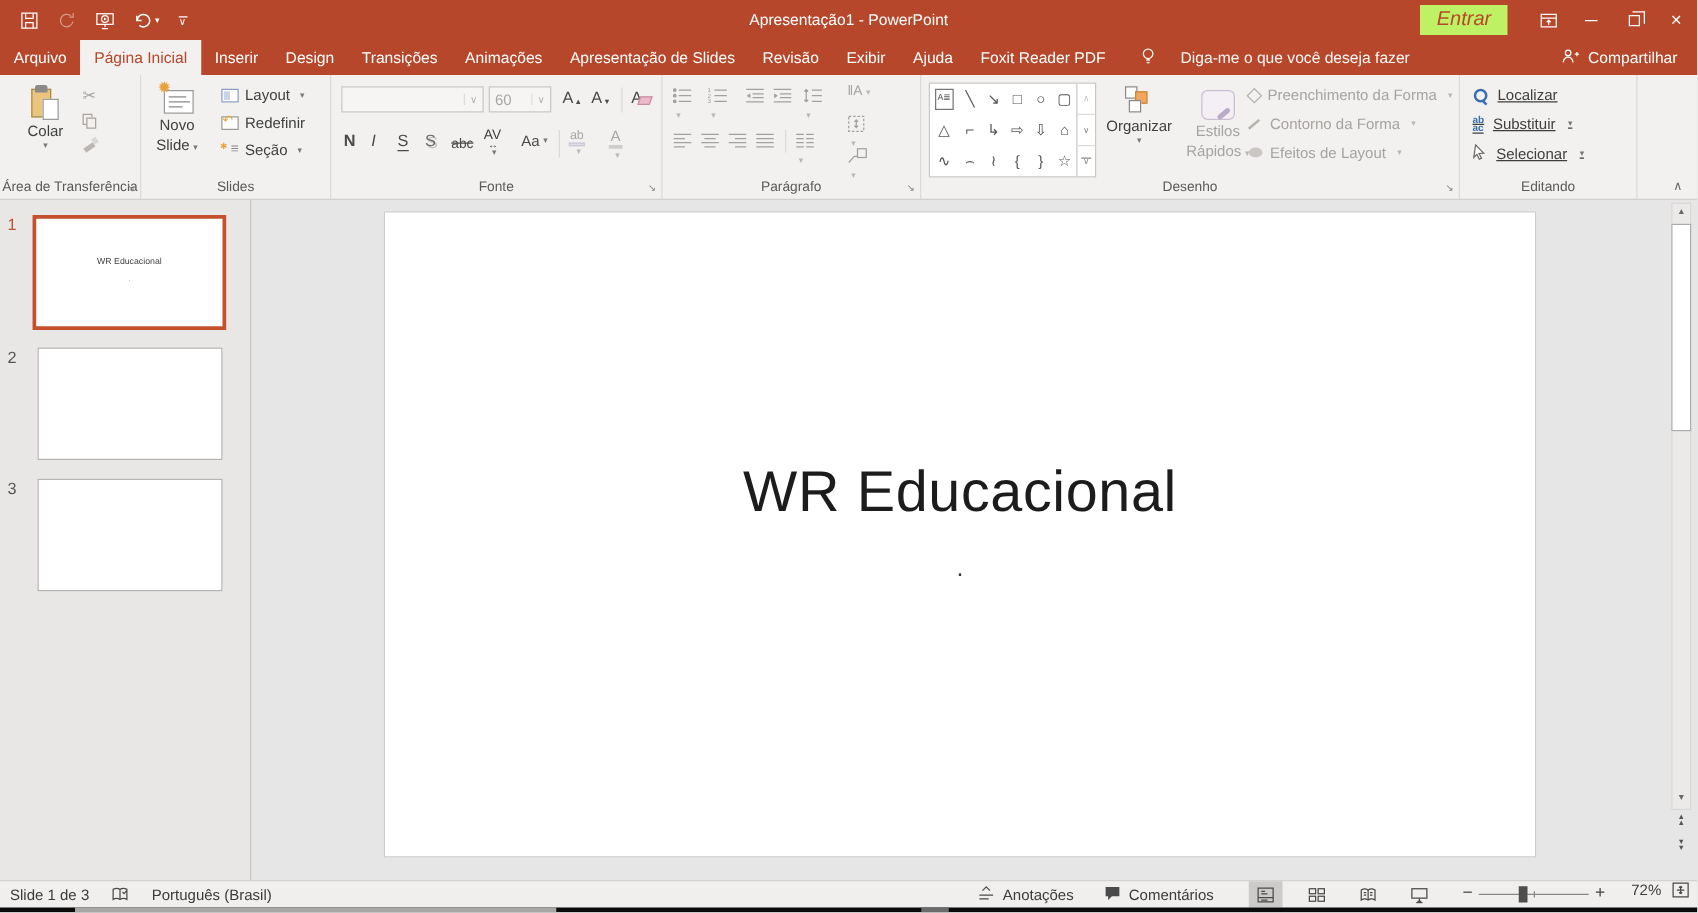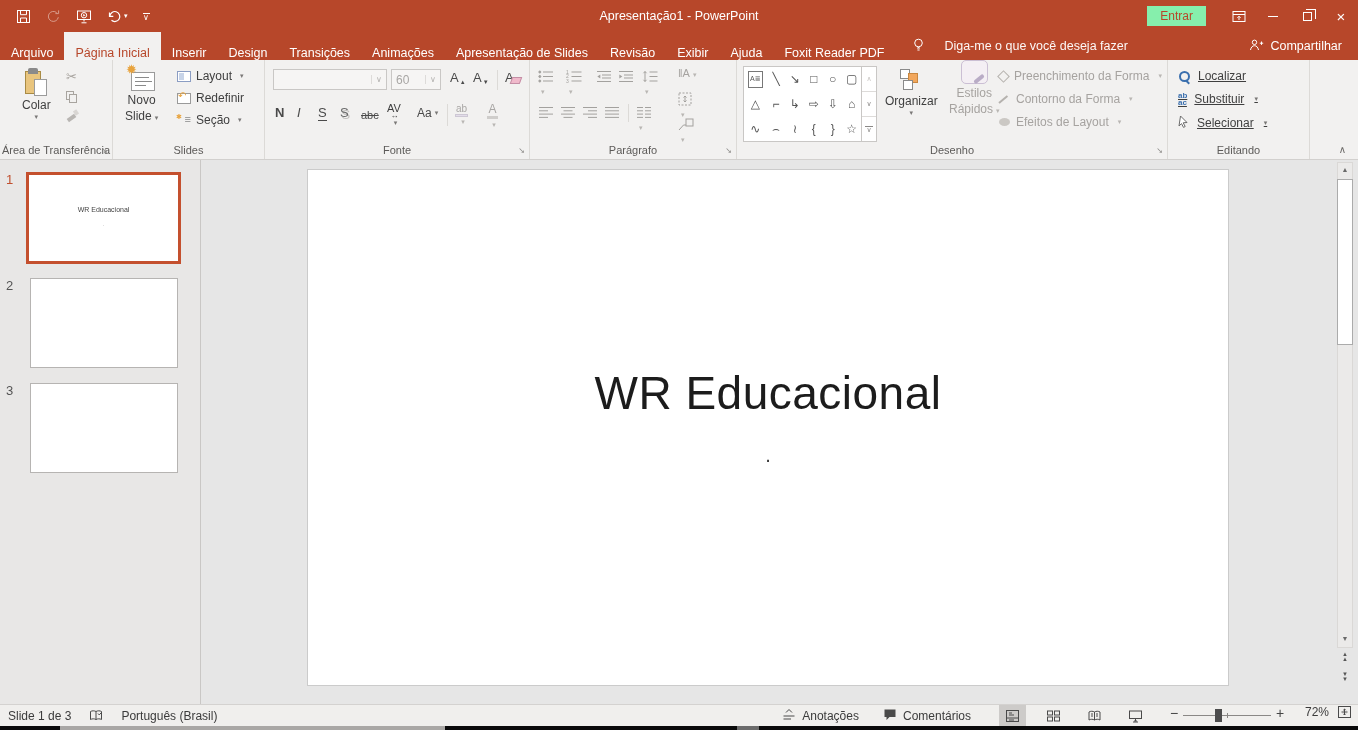--- a/index.html
+++ b/index.html
@@ -9,30 +9,30 @@
 
   
   .titlebar{position:absolute;top:0;left:0;right:0;height:32px;background:#B7472A;display:flex;align-items:center;color:#fff;}
   .qat{display:flex;align-items:center;gap:15px;padding-left:16px;z-index:2;}
   .qat .qbtn{display:flex;align-items:center;}
   .dim{opacity:.45;}
   .qat-caret{display:inline-block;text-align:center;font-size:8px;line-height:5px;color:#fff;}
   .qat-caret .bar{display:block;width:7px;border-top:1px solid #fff;margin:0 auto 1px;}
   .win-title{position:absolute;left:0;right:0;top:0;height:32px;display:flex;align-items:center;justify-content:center;font-size:12.5px;color:#fff;pointer-events:none;}
   .win-right{margin-left:auto;display:flex;align-items:center;z-index:2;}
-  .entrar{background:#86efac;color:#B7472A;font-size:12px;padding:3px 13px;margin-right:16px;cursor:default;}
+  .entrar{background:#bef264;color:#B7472A;font-size:16px;padding:3px 13px;margin-right:16px;cursor:default;font-style:italic;}
   .winbtn{width:34px;height:32px;display:flex;align-items:center;justify-content:center;}
   .min-glyph{display:inline-block;width:10px;border-top:1px solid #fff;}
   .restore-glyph{position:relative;width:9px;height:9px;border:1px solid #fff;}
   .restore-glyph::before{content:"";position:absolute;left:2px;top:-4px;width:9px;height:9px;border:1px solid #fff;border-left:none;border-bottom:none;}
   .close-glyph{font-size:15px;line-height:15px;color:#fff;}
 
   
   .tabrow{position:absolute;top:32px;left:0;right:0;height:28px;background:#B7472A;display:flex;align-items:stretch;color:#fff;font-size:12.5px;}
-  .tab{display:flex;align-items:flex-end;padding:0 11px;white-space:nowrap;}
+  .tab{display:flex;align-items:center;padding:0 11px;white-space:nowrap;}
   .tab.active{background:#F2F1F0;color:#B7472A;}
   .tellme{display:flex;align-items:center;gap:18px;margin-left:16px;color:rgba(255,255,255,.96);white-space:nowrap;}
   .share{margin-left:auto;display:flex;align-items:center;gap:6px;margin-right:16px;white-space:nowrap;}
 
   
   .ribbon{position:absolute;top:60px;left:0;right:0;height:100px;background:#F2F1F0;border-bottom:1px solid #D2D0CE;display:flex;font-size:12px;color:#3F3F3F;}
   .group{position:relative;height:100%;border-right:1px solid #DCDAD7;flex:none;}
   .gname{position:absolute;bottom:3px;left:0;right:0;text-align:center;font-size:11px;color:#5C5A58;}
   .launcher{position:absolute;bottom:4px;right:4px;font-size:8px;color:#8A8886;line-height:8px;}
   .abs{position:absolute;}
@@ -494,21 +494,21 @@
       </div>
       <div class="abs bigbtn" style="left:148px;top:8px">
         <span class="arrange-ic">
           <span class="sq" style="left:1px;top:1px"></span>
           <span class="sq orange" style="left:9px;top:5px"></span>
           <span class="sq" style="left:4px;top:12px"></span>
         </span>
         <span>Organizar</span>
         <span class="caret-solo">▾</span>
       </div>
-      <div class="abs bigbtn dis-t" style="left:212px;top:0">
+      <div class="abs bigbtn dis-t" style="left:212px;top:12px">
         <span class="qstyle-ic"></span>
         <span>Estilos</span>
         <span class="dd-dis">Rápidos</span>
       </div>
       <div class="abs" style="left:262px;top:9px;display:flex;flex-direction:column;gap:9px">
         <span class="drow dis-t dd-dis">
             <span class="i-fill"></span>
             <span>Preenchimento da Forma</span>
           </span>
         <span class="drow dis-t dd-dis">

